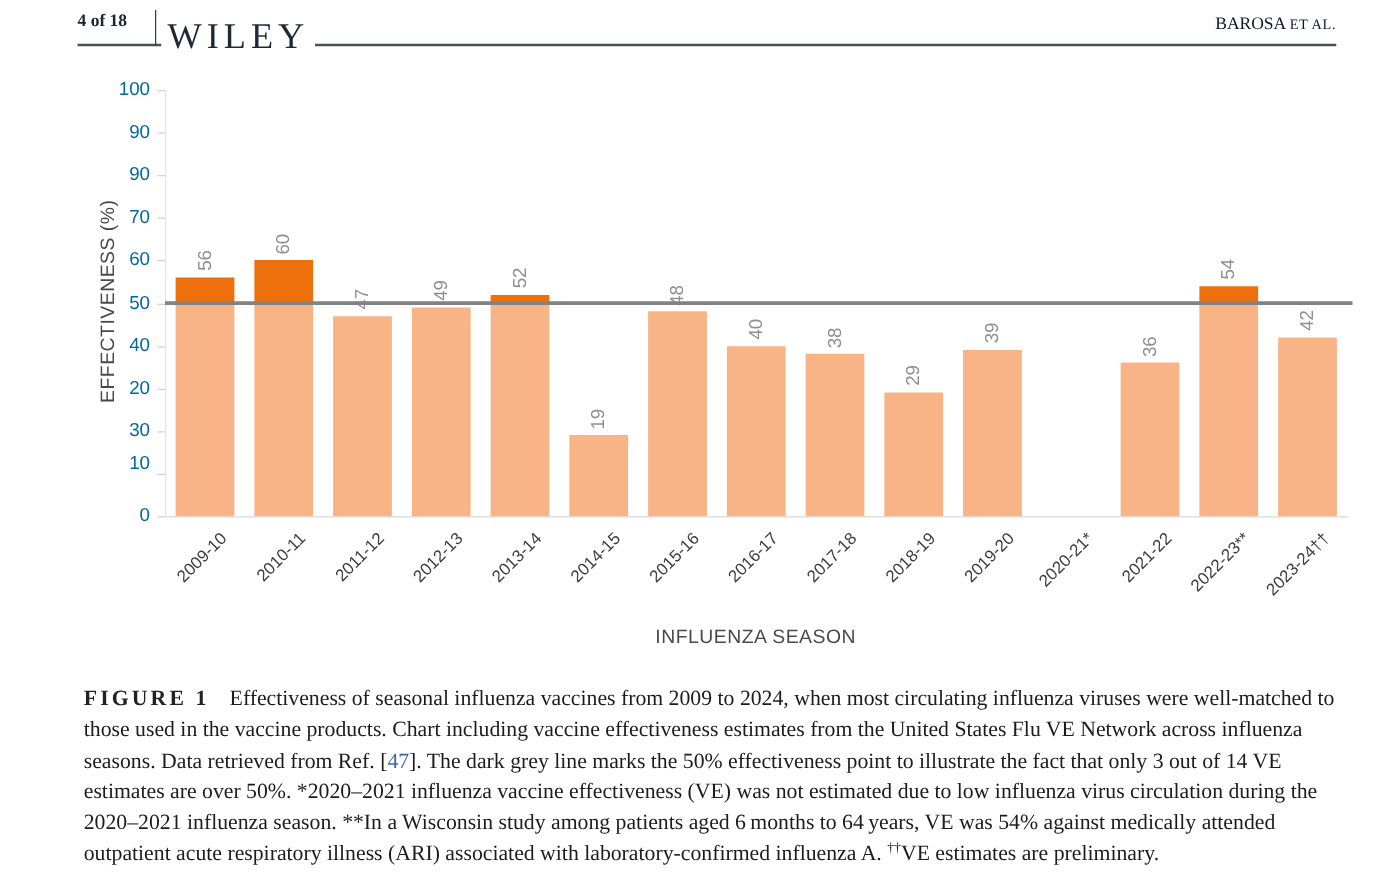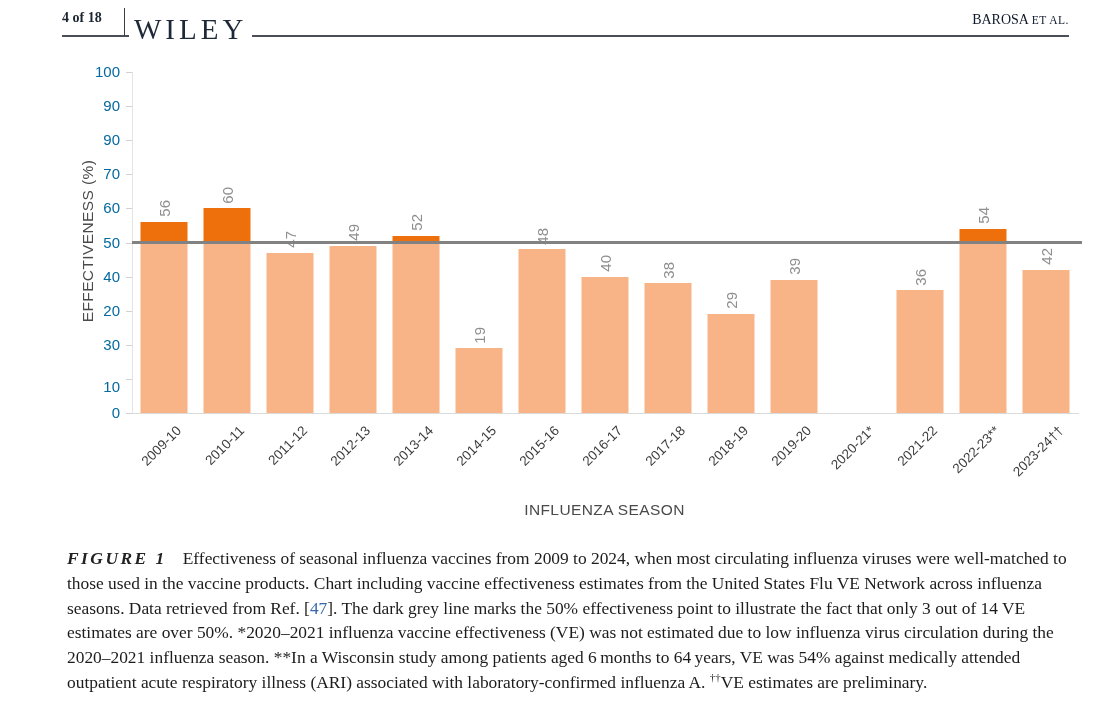--- a/index.html
+++ b/index.html
@@ -42,21 +42,21 @@
                transform:translateX(-50%) rotate(180deg);
                font-size:15px; color:#8f8f8f; z-index:4; white-space:nowrap; }
   .xtick-label { position:absolute; top:351px; right:50%; margin-right:-10px; white-space:nowrap;
                  transform:rotate(-45deg); transform-origin:100% 0;
                  font-size:13.5px; color:#3d3d3d; }
 
   
   #caption { position:absolute; left:40px; top:546px; width:1024px;
              font-family:"Liberation Serif", serif; font-size:17.4px; line-height:24.8px;
              color:#1c1c1c; text-align:left; }
-  .fig-label { font-weight:bold; letter-spacing:2.5px; color:#222; margin-right:16px;font-style:italic; }
+  .fig-label { font-weight:bold; letter-spacing:2.5px; color:#222; margin-right:16px; }
   .cite-link { color:#3867ac; text-decoration:none; cursor:pointer; }
   .sup { font-size:11px; vertical-align:super; line-height:0; }
 </style>
 </head>
 <body>
 
 <div id="page">
 
   <div id="hdr">
     <div class="hrule"></div>
@@ -66,21 +66,21 @@
     <div class="running-head"><span>BAROSA</span> <span class="etal">ET AL.</span></div>
   </div>
 
   <div id="figure">
     <div class="y-title">EFFECTIVENESS (%)</div>
     <div class="y-axis-line"></div>
     <div class="x-axis-line"></div>
     <div id="yticks">
         <div class="ytick-label" style="top: 404px;">0</div>
         <div class="ytick-mark" style="top: 413px;"></div>
-        <div class="ytick-label" style="top: 378px;">10</div>
+        <div class="ytick-label" style="top: 362px;">10</div>
         <div class="ytick-mark" style="top: 378.9px;"></div>
         <div class="ytick-label" style="top: 335.8px;">30</div>
         <div class="ytick-mark" style="top: 344.8px;"></div>
         <div class="ytick-label" style="top: 301.7px;">20</div>
         <div class="ytick-mark" style="top: 310.7px;"></div>
         <div class="ytick-label" style="top: 267.6px;">40</div>
         <div class="ytick-mark" style="top: 276.6px;"></div>
         <div class="ytick-label" style="top: 233.5px;">50</div>
         <div class="ytick-mark" style="top: 242.5px;"></div>
         <div class="ytick-label" style="top: 199.4px;">60</div>

